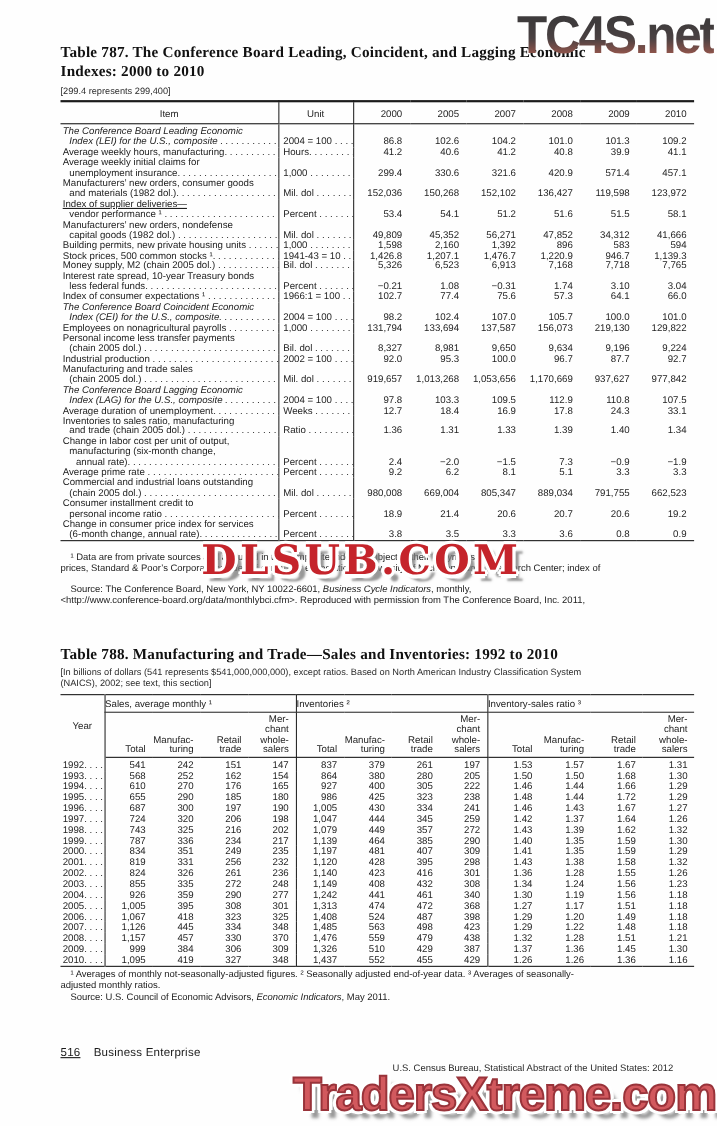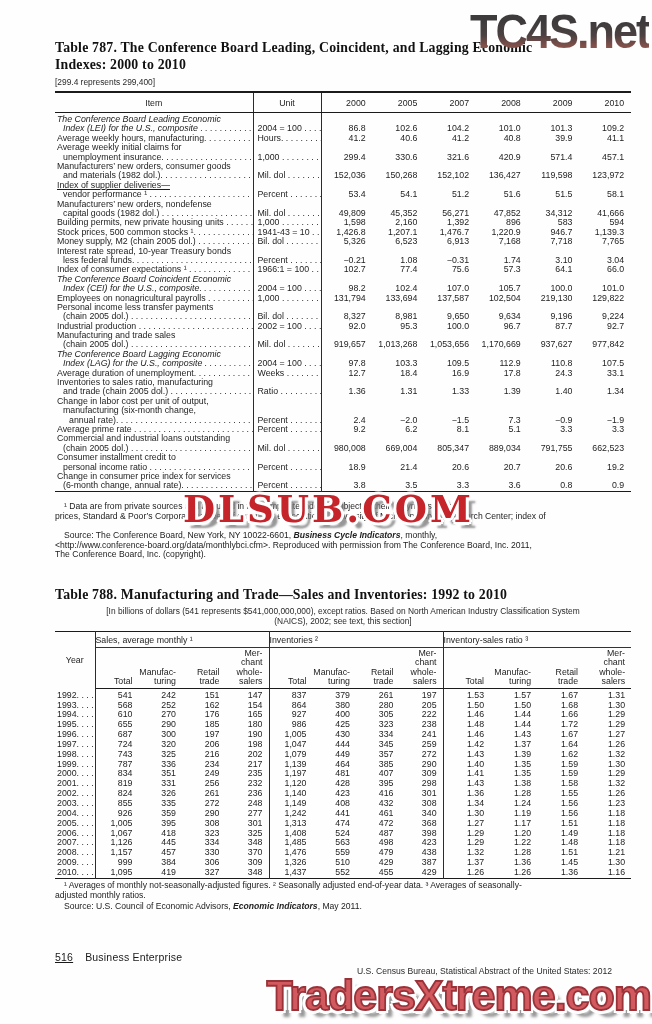--- a/index.html
+++ b/index.html
@@ -2,21 +2,21 @@
 <html><head>
 <meta charset="utf-8">
 <style>
   html,body{margin:0;padding:0;background:#e8e8e8;}
   .page{position:relative;width:652px;height:1024px;background:#fefefe;overflow:hidden;
         font-family:"Liberation Sans",sans-serif;color:#1d1d1d;}
   .abs{position:absolute;}
   
   .tbl-title{font-family:"Liberation Serif",serif;font-weight:bold;font-size:13.8px;
              line-height:16.5px;letter-spacing:.2px;color:#111;}
-  .tbl-note{font-size:8.4px;line-height:10px;color:#2a2a2a;text-align:center;}
+  .tbl-note{font-size:8.4px;line-height:10px;color:#2a2a2a;}
   
   table{border-collapse:collapse;table-layout:fixed;width:576px;}
   th,td{margin:0;padding:0;font-weight:normal;}
   
   #t787-table{border-top:2.2px solid #1b1b1b;border-bottom:1.6px solid #1b1b1b;}
   #t787-table thead th{border-bottom:1.4px solid #1b1b1b;height:19px;
                        font-size:8.8px;vertical-align:middle;}
   #t787-table .vline-l{border-left:1.3px solid #2b2b2b;}
   #t787-table .vline-r{border-right:1.3px solid #2b2b2b;}
   #t787-table td{font-size:8.8px;line-height:9.4px;vertical-align:bottom;}
@@ -36,21 +36,21 @@
                            vertical-align:bottom;line-height:9.3px;}
   #t788-table .gline{border-right:1.2px solid #2b2b2b;}
   #t788-table td{font-size:8.8px;line-height:9.85px;vertical-align:bottom;}
   #t788-table td.ycell{white-space:pre;overflow:hidden;padding-left:2px;}
   #t788-table td.num{text-align:right;padding-right:6px;}
   #t788-table tbody tr:first-child td{padding-top:1.5px;}
   #t788-table thead tr.subrow th{border-bottom:1.4px solid #1b1b1b;}
   
   .fn{font-size:8.6px;line-height:9.6px;color:#222;}
   .fn .ind{display:inline-block;width:9px;}
-  .it-sp{font-style:italic;font-weight:bold;}
+  .it-sp{font-style:italic;}
   
   .footer-left{font-size:10.5px;color:#1a1a1a;letter-spacing:.2px;}
   .footer-left .pgnum{margin-right:12px;text-decoration:underline;}
   .footer-attr{font-size:8.6px;color:#2a2a2a;}
   
   .wm-top{top:4px;right:3px;font-size:45px;font-weight:bold;letter-spacing:-2px;
           font-family:"Liberation Sans",sans-serif;z-index:30;
           background:linear-gradient(#3e3b3c 30%,#4a4142 55%,#96564c 82%,#b9796b 100%);
           -webkit-background-clip:text;background-clip:text;color:transparent;
           transform:scaleY(1.08);transform-origin:top;}
@@ -258,21 +258,21 @@
             <td class="num">101.0</td>
           </tr>
           <tr>
             <td class="stub">
               <div class="stub-line" style="padding-left: 2px;">Employees on nonagricultural payrolls . . . . . . . . . .</div>
             </td>
             <td class="unit vline-l vline-r">1,000 . . . . . . . . .</td>
             <td class="num">131,794</td>
             <td class="num">133,694</td>
             <td class="num">137,587</td>
-            <td class="num">102,504</td>
+            <td class="num">156,073</td>
             <td class="num">219,130</td>
             <td class="num">129,822</td>
           </tr>
           <tr>
             <td class="stub">
               <div class="stub-line" style="padding-left: 2px;">Personal income less transfer payments</div>
               <div class="stub-line" style="padding-left: 8px;">(chain 2005 dol.) . . . . . . . . . . . . . . . . . . . . . . . . . .</div>
             </td>
             <td class="unit vline-l vline-r">Bil. dol . . . . . . . .</td>
             <td class="num">8,327</td>
@@ -414,21 +414,20 @@
     </table>
   </div>
 
   <div class="abs fn" style="left:55px;top:502px;width:576px;">
     <div><span class="ind"></span><span>¹ Data are from private sources and are used in the composite indexes subject to their copyrights:  stock</span></div>
     <div>prices, Standard &amp; Poor’s Corporation; index of consumer expectations, University of Michigan Survey Research Center; index of</div>
   </div>
   <div class="abs fn" style="left:55px;top:531px;width:576px;">
     <div><span class="ind"></span><span>Source: The Conference Board, New York, NY 10022-6601, </span><span class="it-sp">Business Cycle Indicators</span><span>, monthly,</span></div>
     <div>&lt;http://www.conference-board.org/data/monthlybci.cfm&gt;. Reproduced with permission from The Conference Board, Inc. 2011,</div>
-    <div>The Conference Board, Inc. (copyright).</div>
   </div>
 
   <div class="abs tbl-title" style="left:55px;top:587px;width:576px;">Table 788. Manufacturing and Trade—Sales and Inventories: 1992 to 2010</div>
   <div class="abs tbl-note" style="left:55px;top:606px;width:576px;">
     <div>[In billions of dollars (541 represents $541,000,000,000), except ratios. Based on North American Industry Classification System</div>
     <div>(NAICS), 2002; see text, this section]</div>
   </div>
 
   <div class="abs" style="left:55px;top:631px;">
     <table id="t788-table">

